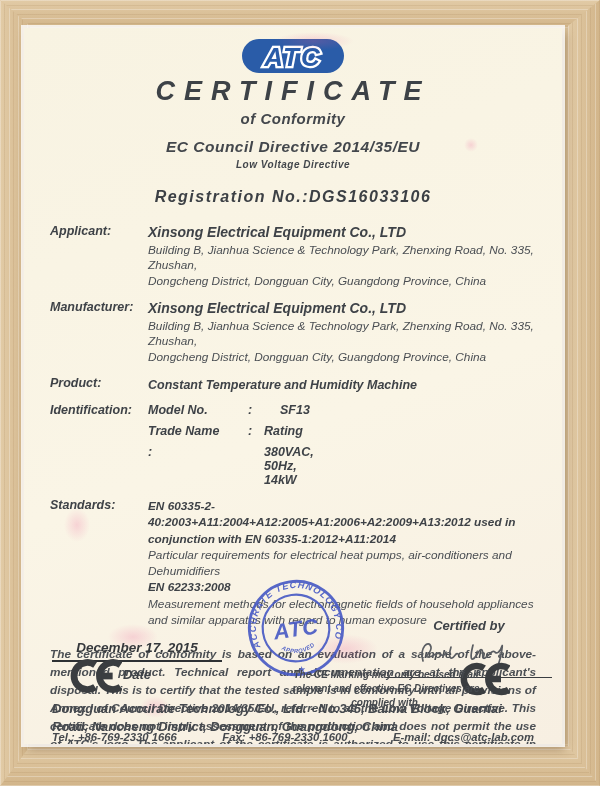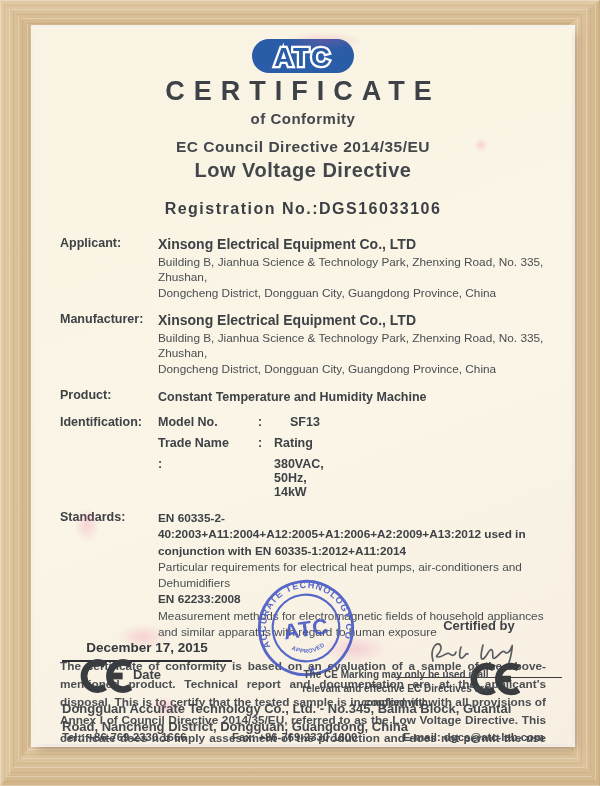--- a/index.html
+++ b/index.html
@@ -13,35 +13,35 @@
       linear-gradient(180deg,#e2cba6,#d2b58a); }
   .grain-v { background-image:
       repeating-linear-gradient(90deg, rgba(255,255,255,.28) 0 1px, transparent 1px 4px, rgba(150,112,66,.14) 4px 5px, transparent 5px 9px),
       linear-gradient(90deg,#e2cba6,#d2b58a); }
   .frame-top    { left:0; top:0; width:600px; height:28px; }
   .frame-bottom { left:0; top:744px; width:600px; height:42px; }
   .frame-left   { left:0; top:0; width:30px; height:786px; clip-path:polygon(0 0,100% 26px,100% calc(100% - 40px),0 100%); }
   .frame-right  { left:568px; top:0; width:32px; height:786px; clip-path:polygon(100% 0,0 26px,0 calc(100% - 40px),100% 100%); }
 
   
-  .paper { position:absolute; left:34px; top:28px; width:538px; height:716px;
+  .paper { position:absolute; left:24px; top:28px; width:538px; height:716px;
            background:linear-gradient(160deg,#f8f3e2 0%,#faf5e6 55%,#f7efe2 100%);
            box-shadow:0 0 0 3px rgba(255,255,255,.8), 3px 5px 9px rgba(95,65,30,.45);
-           padding:0 26px; overflow:hidden; }
+           padding:0 26px; overflow:hidden;font-style:italic; }
   .smudge { position:absolute; border-radius:50%; pointer-events:none;
             background:radial-gradient(closest-side, rgba(235,90,150,.22), rgba(235,90,150,0)); }
 
   .center { text-align:center; }
 
   
   .logo-pill { display:block; margin:10px auto 0; }
   .cert-title { font-size:27px; font-weight:bold; letter-spacing:9px; color:#3d4247; margin-top:2px; }
   .conformity { font-size:15px; font-weight:bold; color:#43474c; margin-top:3px; letter-spacing:.5px; }
   .directive1 { font-size:15.5px; font-weight:bold; color:#43474c; margin-top:11px; letter-spacing:.5px; }
-  .directive2 { font-size:20px; font-weight:bold; color:#43474c; margin-top:3px; letter-spacing:.5px; }
+  .directive2 { font-size:10px; font-weight:bold; color:#43474c; margin-top:3px; letter-spacing:.5px; }
   .registration { font-size:16px; font-weight:bold; color:#3c4045; margin-top:18px; letter-spacing:1.5px; }
 
   
   .fields { margin-top:18px; }
   .frow { display:grid; grid-template-columns:98px 1fr; column-gap:0; margin-bottom:11px; }
   .flabel { font-size:12.5px; font-weight:bold; color:#3e4247; }
   .fval-name { font-size:14px; font-weight:bold; color:#3e4247; }
   .fval-addr { font-size:11.8px; color:#4a4e53; line-height:1.3; margin-top:3px; }
   .prod-val { font-size:12.5px; font-weight:bold; color:#3e4247; padding-top:2px; }
 

